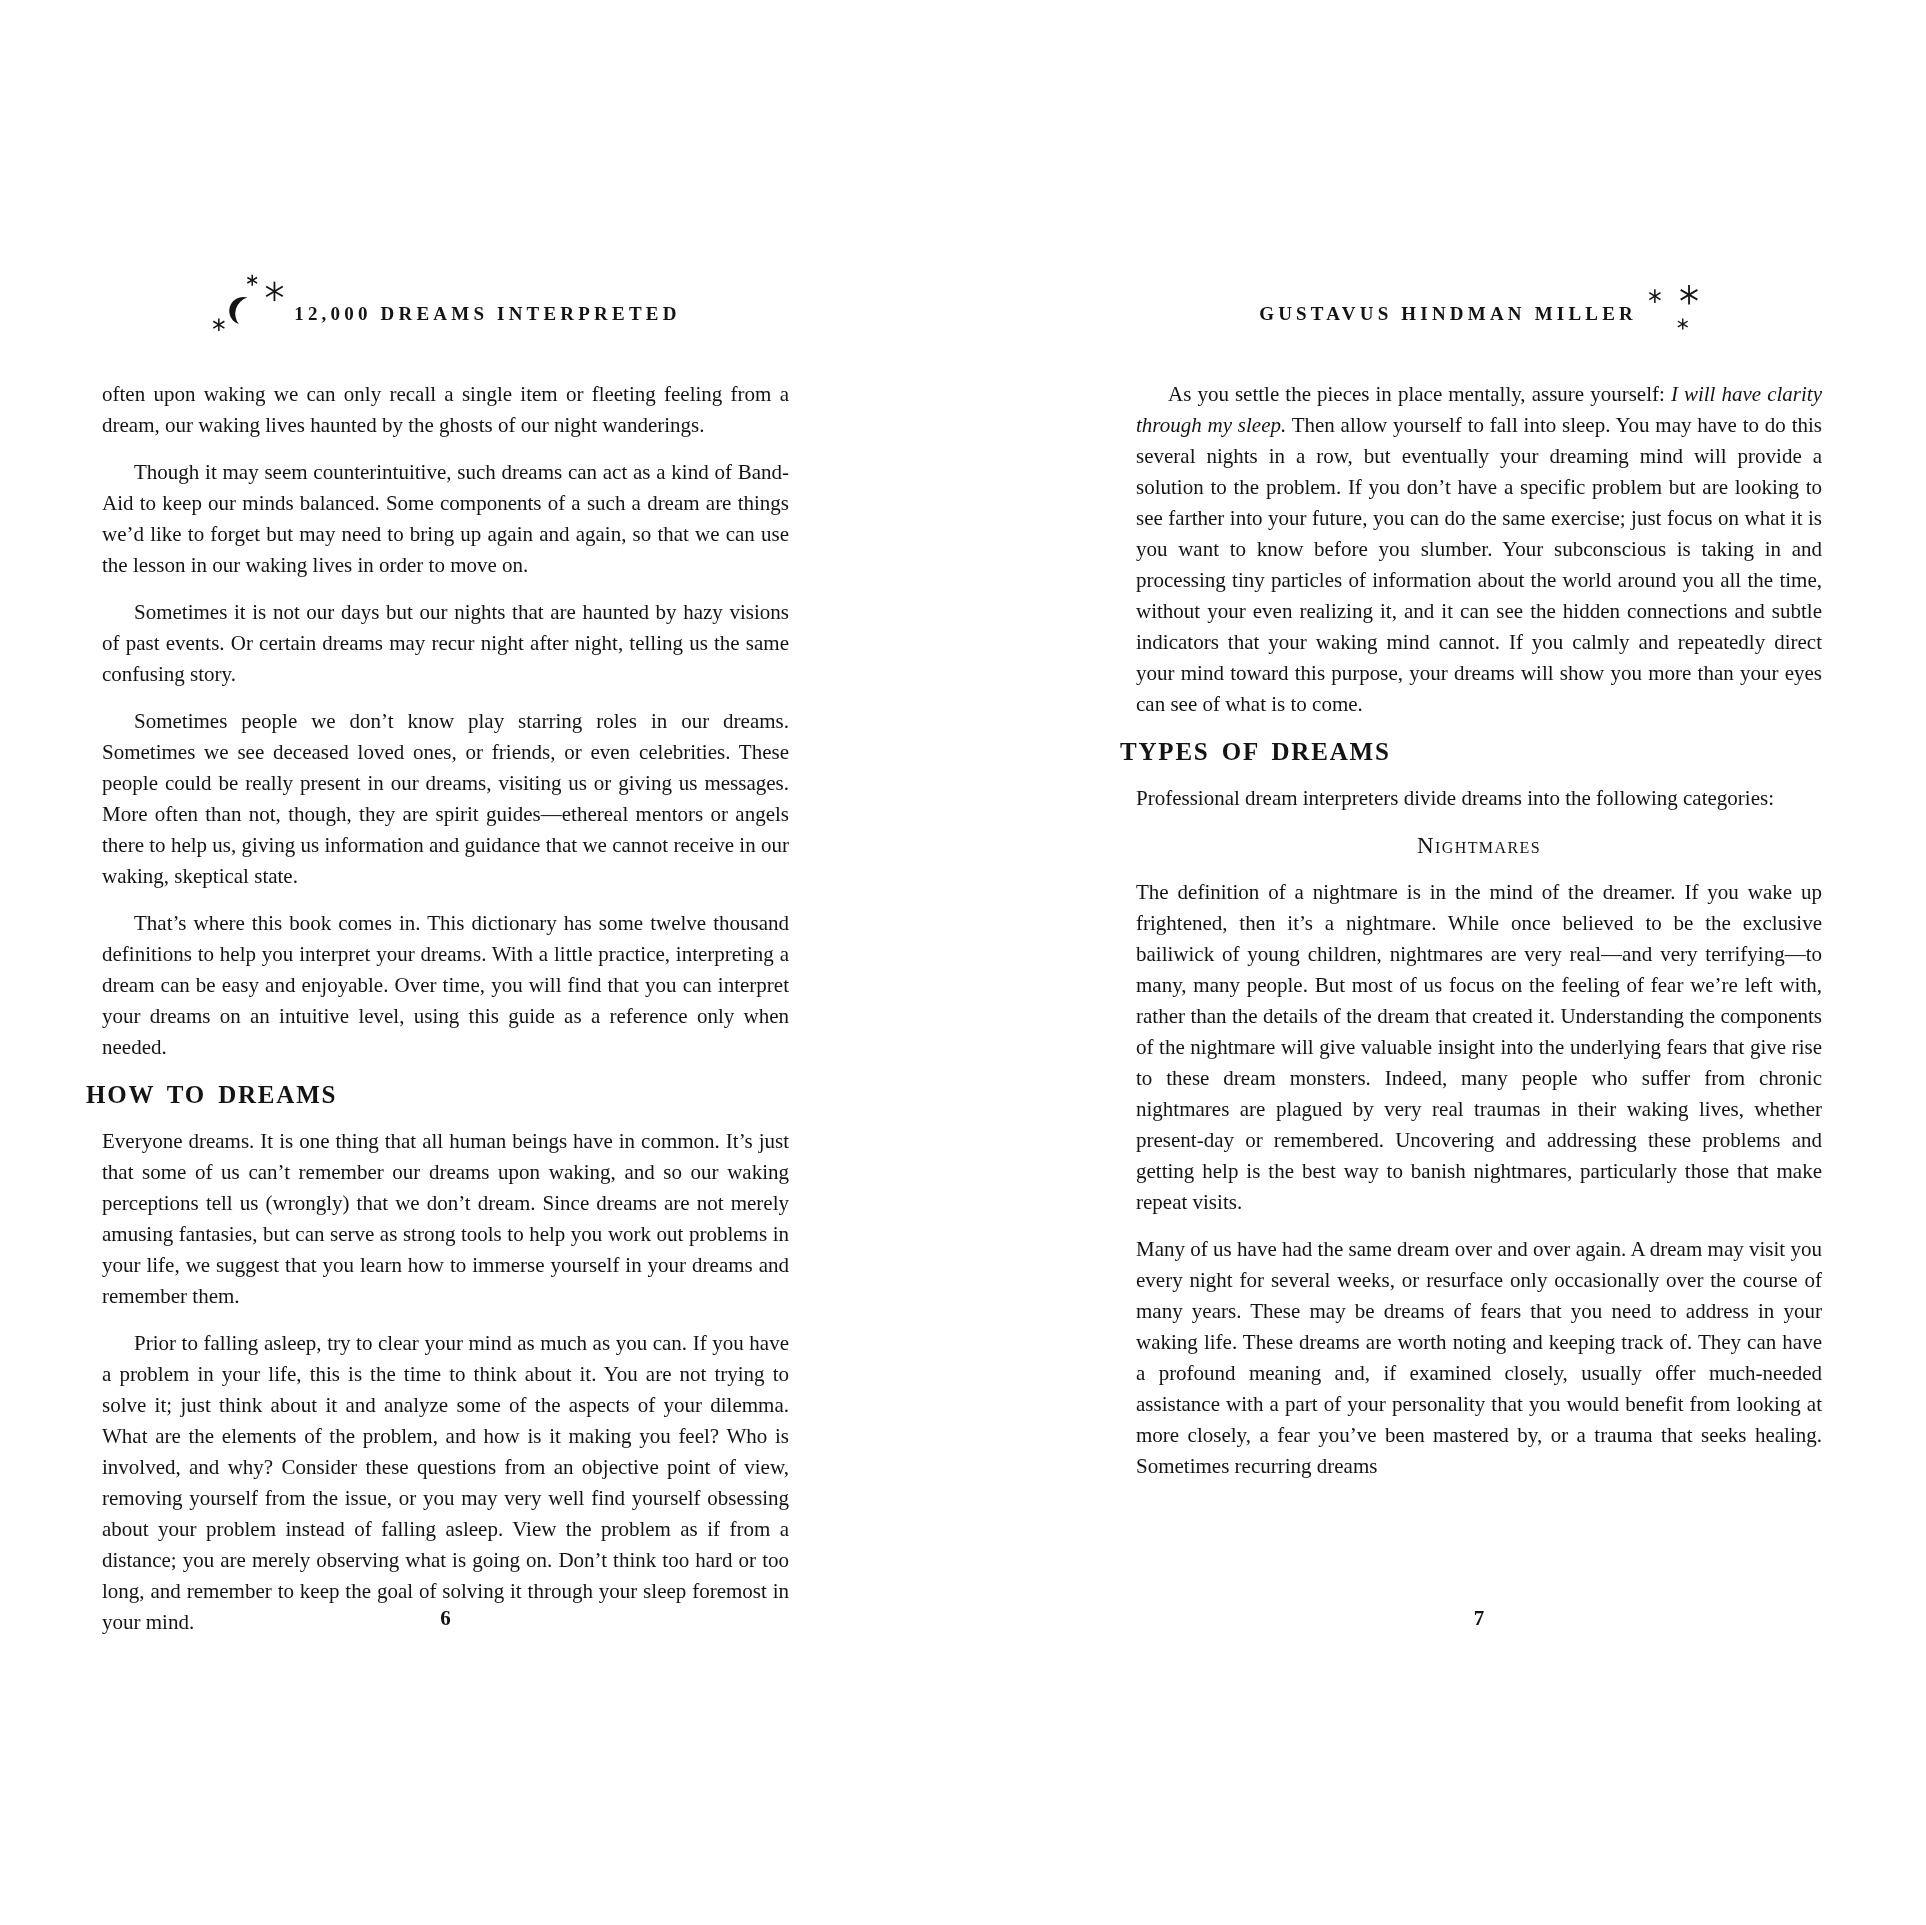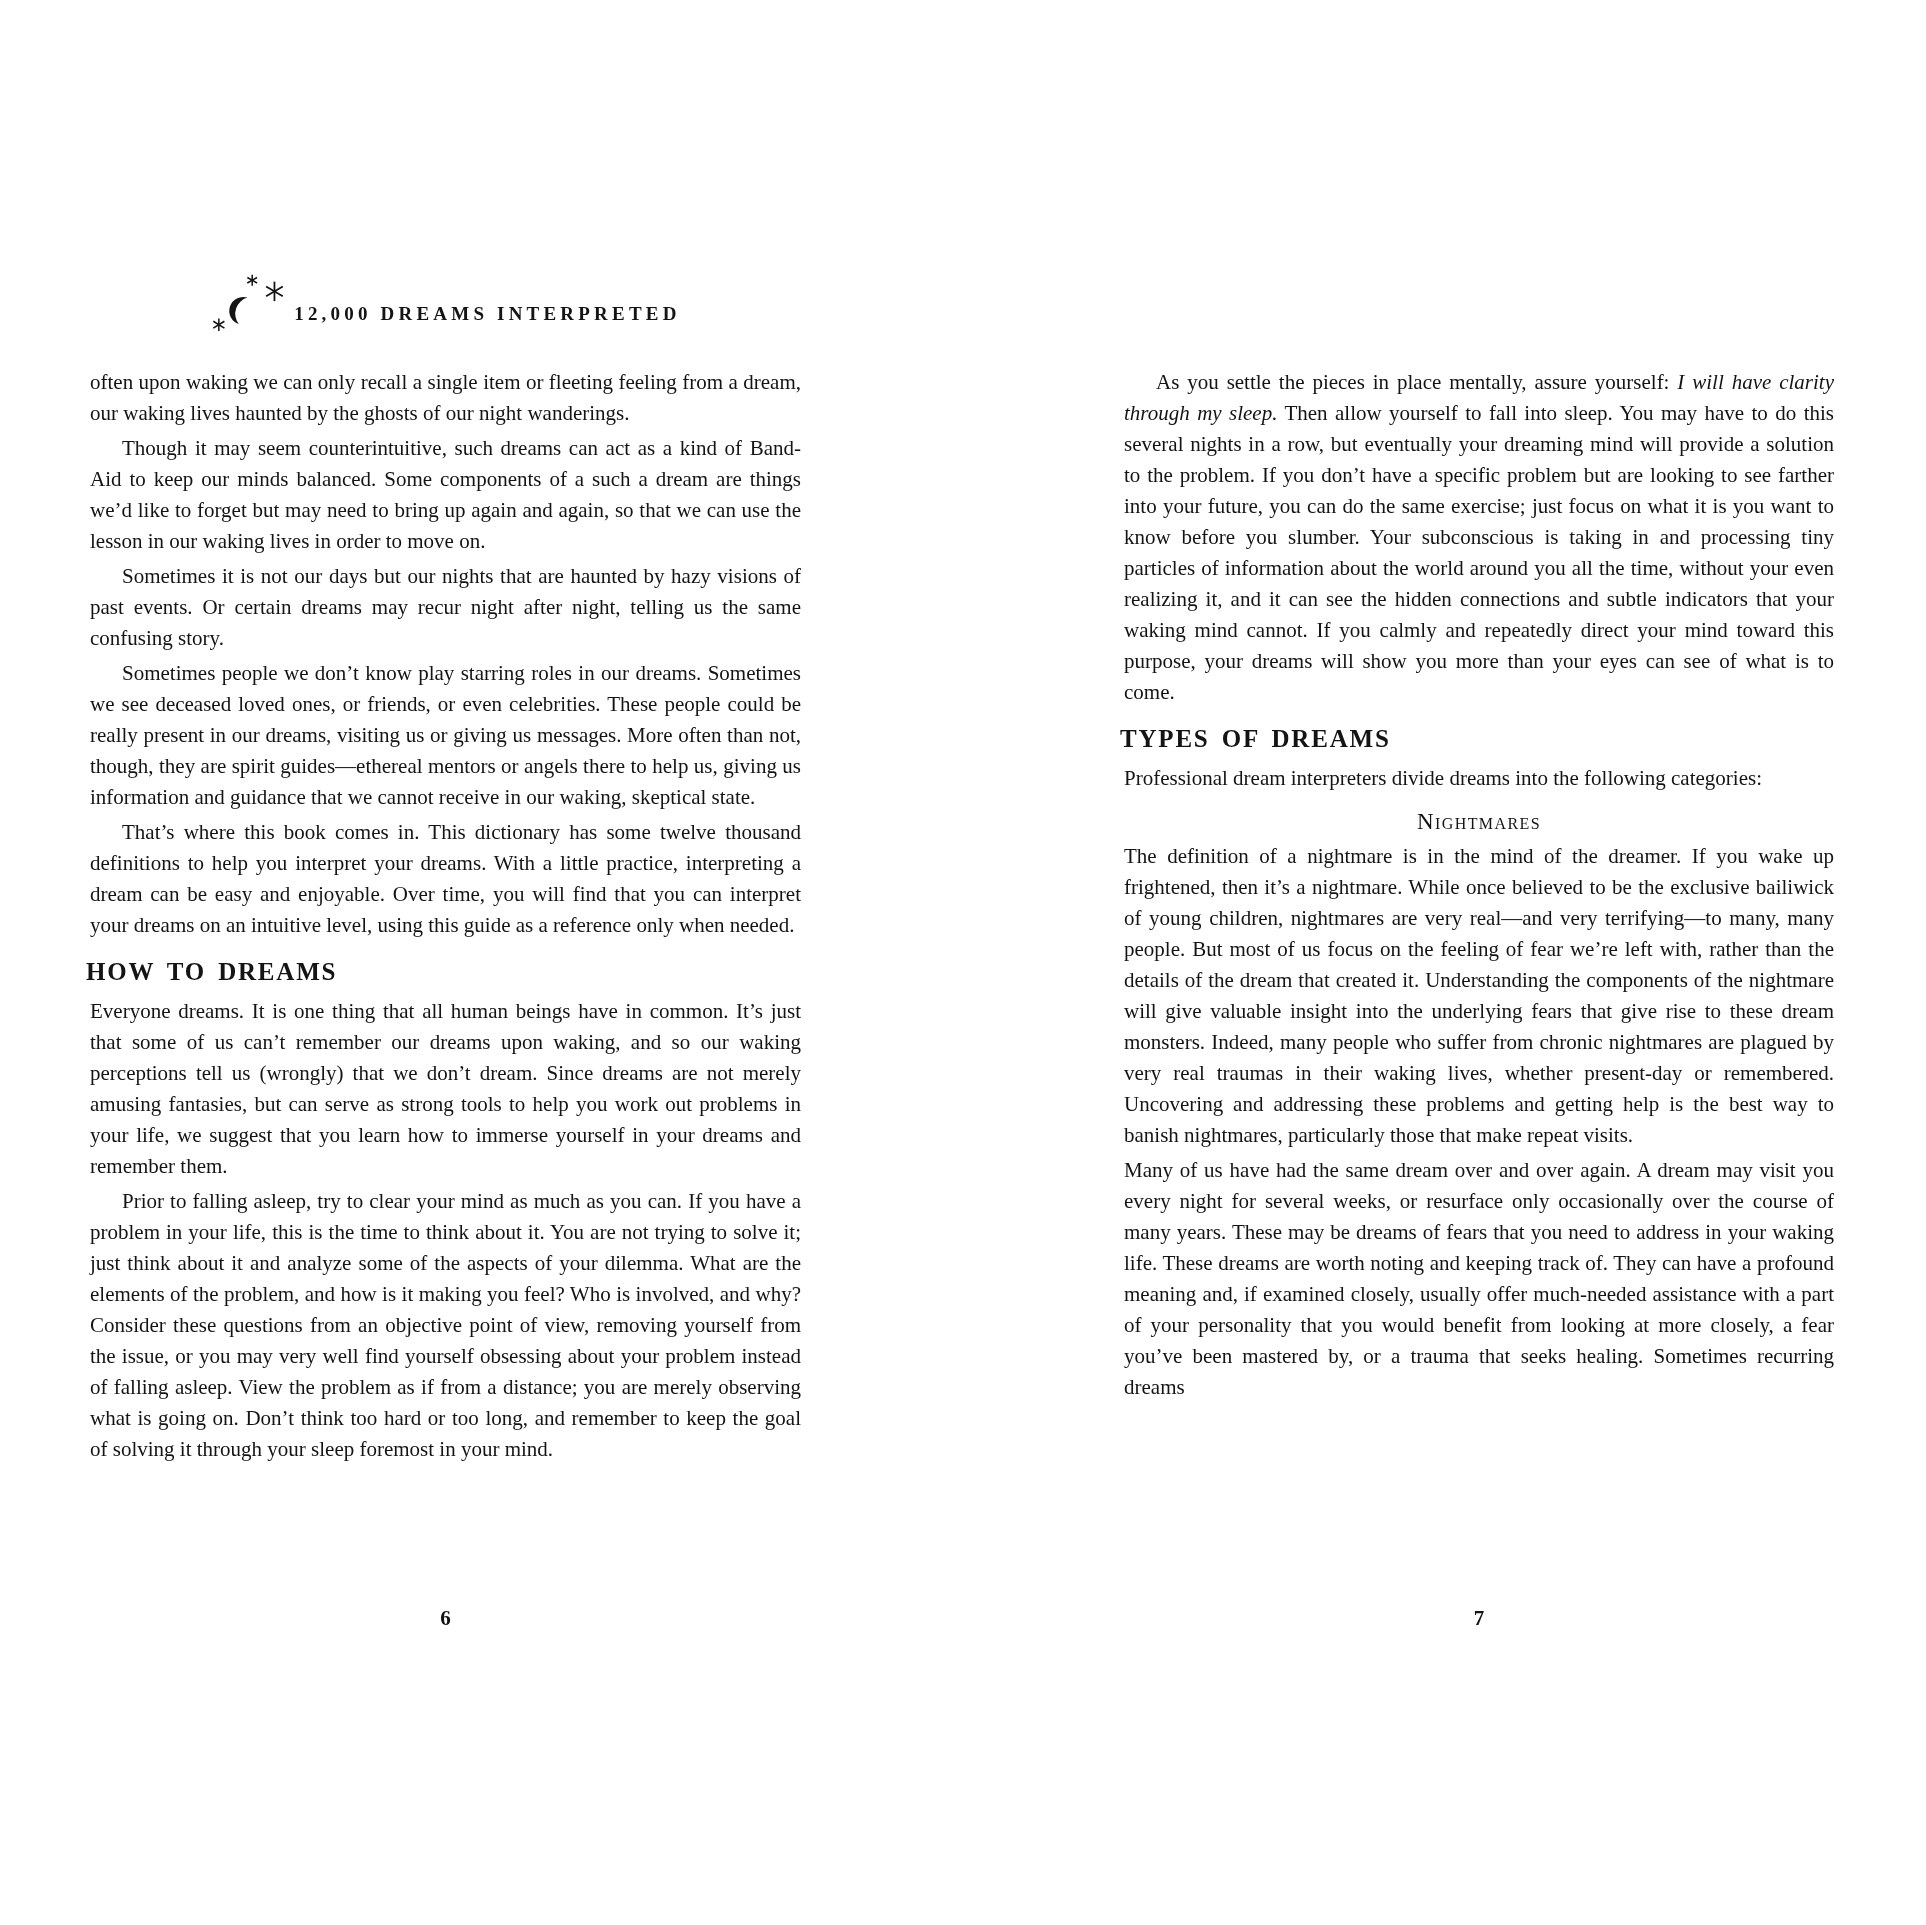--- a/index.html
+++ b/index.html
@@ -37,21 +37,21 @@
 
   .body {
     position: absolute;
     top: 363px;
     left: 0; right: 0;
     font-size: 21px;
     line-height: 31px;
     text-align: justify;
     hyphens: none;
   }
-  .body p { margin: 4px; }
+  .body p { margin: 16px; }
   .body p.indent { text-indent: 32px; }
   .body em { font-style: italic; }
   .body h2 {
     font-size: 25px;
     font-weight: bold;
     letter-spacing: 1.8px;
     word-spacing: 4.2px;
     line-height: 31px;
     margin: 15.4px 0 8.4px 0;
     text-align: left;
@@ -118,20 +118,45 @@
         <p class="indent"><span>That’s where this book comes in. This dictionary has some twelve thousand definitions to help you interpret your dreams. With a little practice, interpreting a dream can be easy and enjoyable. Over time, you will find that you can interpret your dreams on an intuitive level, using this guide as a reference only when needed.</span></p>
         <h2>HOW TO DREAMS</h2>
         <p><span>Everyone dreams. It is one thing that all human beings have in common. It’s just that some of us can’t remember our dreams upon waking, and so our waking perceptions tell us (wrongly) that we don’t dream. Since dreams are not merely amusing fantasies, but can serve as strong tools to help you work out problems in your life, we suggest that you learn how to immerse yourself in your dreams and remember them.</span></p>
         <p class="indent"><span>Prior to falling asleep, try to clear your mind as much as you can. If you have a problem in your life, this is the time to think about it. You are not trying to solve it; just think about it and analyze some of the aspects of your dilemma. What are the elements of the problem, and how is it making you feel? Who is involved, and why? Consider these questions from an objective point of view, removing yourself from the issue, or you may very well find yourself obsessing about your problem instead of falling asleep. View the problem as if from a distance; you are merely observing what is going on. Don’t think too hard or too long, and remember to keep the goal of solving it through your sleep foremost in your mind.</span></p>
       </div>
 
     <div class="page-number">6</div>
   </section>
 
   <section class="page" id="page-right">
+    <header class="page-header">
+      <span class="header-title">GUSTAVUS HINDMAN MILLER</span>
+      <span class="deco">
+        <svg width="52" height="46" viewBox="0 0 74 66" xmlns="http://www.w3.org/2000/svg">
+
+          <g stroke="#141414" stroke-width="2.2">
+            <line x1="11" y1="6" x2="11" y2="26"></line>
+            <line x1="3" y1="11" x2="19" y2="21"></line>
+            <line x1="3" y1="21" x2="19" y2="11"></line>
+          </g>
+
+          <g stroke="#141414" stroke-width="2.6">
+            <line x1="60" y1="0" x2="60" y2="28"></line>
+            <line x1="48" y1="7" x2="72" y2="21"></line>
+            <line x1="48" y1="21" x2="72" y2="7"></line>
+          </g>
+
+          <g stroke="#141414" stroke-width="2">
+            <line x1="51" y1="48" x2="51" y2="64"></line>
+            <line x1="44" y1="52" x2="58" y2="60"></line>
+            <line x1="44" y1="60" x2="58" y2="52"></line>
+          </g>
+        </svg>
+      </span>
+    </header>
 
     <div class="body" id="right-body">
         <p class="indent"><span>As you settle the pieces in place mentally, assure yourself: </span><em>I will have clarity through my sleep.</em><span> Then allow yourself to fall into sleep. You may have to do this several nights in a row, but eventually your dreaming mind will provide a solution to the problem. If you don’t have a specific problem but are looking to see farther into your future, you can do the same exercise; just focus on what it is you want to know before you slumber. Your subconscious is taking in and processing tiny particles of information about the world around you all the time, without your even realizing it, and it can see the hidden connections and subtle indicators that your waking mind cannot. If you calmly and repeatedly direct your mind toward this purpose, your dreams will show you more than your eyes can see of what is to come.</span></p>
         <h2>TYPES OF DREAMS</h2>
         <p><span>Professional dream interpreters divide dreams into the following categories:</span></p>
         <h3>Nightmares</h3>
         <p><span>The definition of a nightmare is in the mind of the dreamer. If you wake up frightened, then it’s a nightmare. While once believed to be the exclusive bailiwick of young children, nightmares are very real—and very terrifying—to many, many people. But most of us focus on the feeling of fear we’re left with, rather than the details of the dream that created it. Understanding the components of the nightmare will give valuable insight into the underlying fears that give rise to these dream monsters. Indeed, many people who suffer from chronic nightmares are plagued by very real traumas in their waking lives, whether present-day or remembered. Uncovering and addressing these problems and getting help is the best way to banish nightmares, particularly those that make repeat visits.</span></p>
         <p><span>Many of us have had the same dream over and over again. A dream may visit you every night for several weeks, or resurface only occasionally over the course of many years. These may be dreams of fears that you need to address in your waking life. These dreams are worth noting and keeping track of. They can have a profound meaning and, if examined closely, usually offer much-needed assistance with a part of your personality that you would benefit from looking at more closely, a fear you’ve been mastered by, or a trauma that seeks healing. Sometimes recurring dreams</span></p>
       </div>
 

